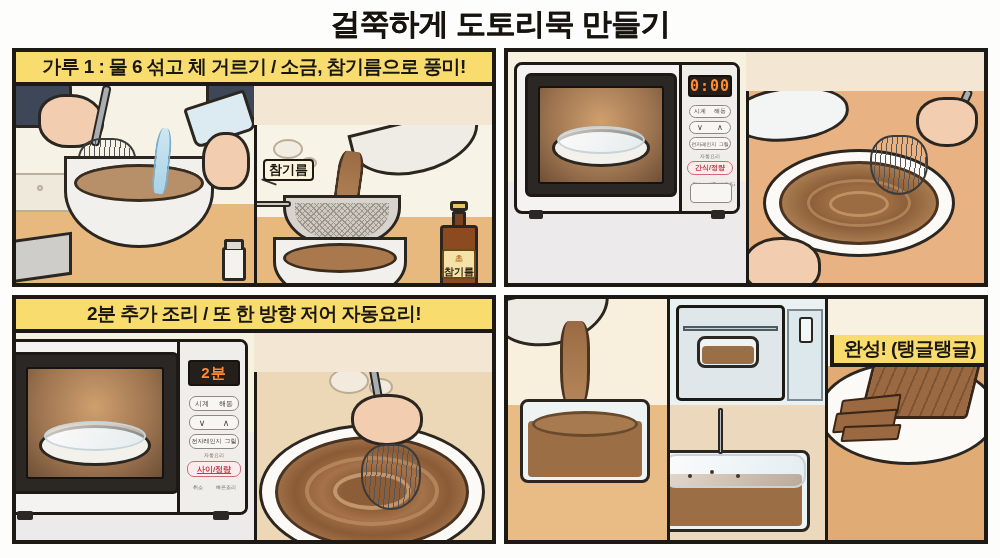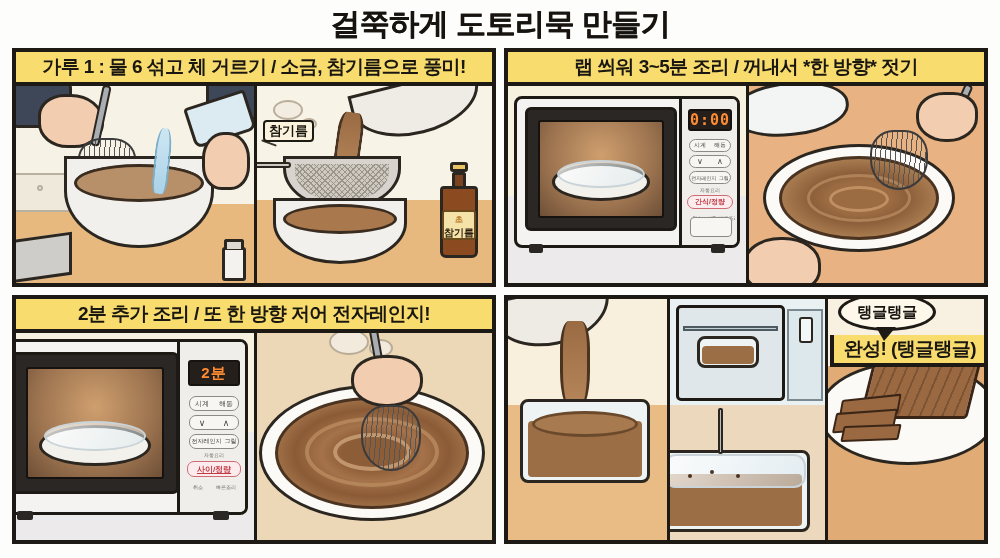--- a/index.html
+++ b/index.html
@@ -82,21 +82,21 @@
     flex: 1 1 auto;
     display: flex;
     background: #f3e7d4;
   }
   .half {
     position: relative;
     flex: 1 1 50%;
     overflow: hidden;
     background: #f7ead6;
   }
-  .half + .half { border-left: 3px solid #1d1a15; }
+  .half + .half { border-left: 3px solid #1d1a15; margin-top: 39px; }
   .third { position: relative; flex: 1 1 33.33%; overflow: hidden; }
   .third + .third { border-left: 3px solid #1d1a15; }
 
   
   .wall  { position:absolute; left:0; right:0; top:0; background:#f7f1e3; }
   .counter { position:absolute; left:0; right:0; bottom:0; background:#e8b97f; }
   .floor-white { position:absolute; left:0; right:0; bottom:0; background:#eceaea; }
 
   .bowl {
     position:absolute; border:3px solid #2b2720;
@@ -370,21 +370,20 @@
           <div class="bottle" style="right:14px;top:100px;width:38px;height:72px;"></div>
           <div class="bottle-label" style="right:16px;top:124px;width:34px;height:30px;font-size:10px;line-height:13px;padding-top:1px;">
             <span style="display:block;font-size:8px;color:#b4701e;">초</span>
             <span style="display:block;">참기름</span>
           </div>
         </div>
       </div>
     </div>
 
     <div class="panel">
-      <div class="caption">랩 씌워 3~5분 조리   /   꺼내서 *한 방향* 젓기</div>
       <div class="scene">
 
         <div class="half">
           <div class="wall" style="height:58%;background:#f7f1df;"></div>
           <div class="floor-white" style="height:44%;"></div>
 
           <div class="mw-body" style="left:6px;top:10px;width:226px;height:152px;">
             <div class="mw-door" style="left:8px;top:8px;width:152px;height:124px;">
               <div class="mw-window" style="left:10px;top:10px;right:10px;bottom:10px;">
                 <div class="mw-plate" style="left:10%;top:44%;width:80%;height:40%;"></div>
@@ -429,21 +428,21 @@
           <div class="whisk-handle" style="right:32px;top:-6px;height:54px;transform:rotate(24deg);"></div>
           <div class="hand" style="right:6px;top:6px;width:62px;height:50px;border-radius:45% 40% 48% 48%;"></div>
           <div class="whisk-head" style="right:56px;top:44px;width:58px;height:60px;"></div>
 
           <div class="hand" style="left:-6px;bottom:-10px;width:78px;height:56px;border-radius:48% 48% 40% 40%;"></div>
         </div>
       </div>
     </div>
 
     <div class="panel">
-      <div class="caption">2분 추가 조리       / 또 한 방향 저어 전자레인지!</div>
+      <div class="caption">2분 추가 조리       / 또 한 방향 저어 자동요리!</div>
       <div class="scene">
 
         <div class="half">
           <div class="wall" style="height:50%;background:#f7f1df;"></div>
           <div class="floor-white" style="height:52%;"></div>
 
           <div class="mw-body" style="left:-18px;top:6px;width:250px;height:176px;">
             <div class="mw-door" style="left:10px;top:10px;width:168px;height:142px;">
               <div class="mw-window" style="left:12px;top:12px;right:12px;bottom:12px;">
                 <div class="mw-plate" style="left:8%;top:52%;width:84%;height:38%;"></div>
@@ -527,21 +526,20 @@
           <div class="fork" style="left:48px;bottom:86px;height:46px;"></div>
           <div style="position:absolute;left:18px;bottom:62px;width:4px;height:4px;background:#4a3320;border-radius:50%;"></div>
           <div style="position:absolute;left:40px;bottom:66px;width:4px;height:4px;background:#4a3320;border-radius:50%;"></div>
           <div style="position:absolute;left:66px;bottom:62px;width:4px;height:4px;background:#4a3320;border-radius:50%;"></div>
         </div>
 
         <div class="third">
           <div class="wall" style="height:30%;background:#f8f1e1;"></div>
           <div class="counter" style="height:72%;background:#e0ab74;"></div>
 
-          <div class="bubble" style="left:10px;top:-6px;width:98px;height:38px;font-size:15px;">탱글탱글</div>
 
           <div class="plate-oval" style="left:-10px;top:62px;width:180px;height:104px;"></div>
           <div class="jelly-block" style="left:38px;top:64px;width:108px;height:56px;transform:skewX(-14deg);background:repeating-linear-gradient(100deg,#9a6941 0 9px,#7d5433 9px 11px);"></div>
           <div class="jelly-slice" style="left:12px;top:98px;width:60px;height:20px;transform:rotate(-6deg) skewX(-16deg);"></div>
           <div class="jelly-slice" style="left:6px;top:112px;width:62px;height:20px;transform:rotate(-4deg) skewX(-16deg);"></div>
           <div class="jelly-slice" style="left:14px;top:126px;width:58px;height:16px;transform:rotate(-2deg) skewX(-14deg);"></div>
         </div>
       </div>
     </div>
 

